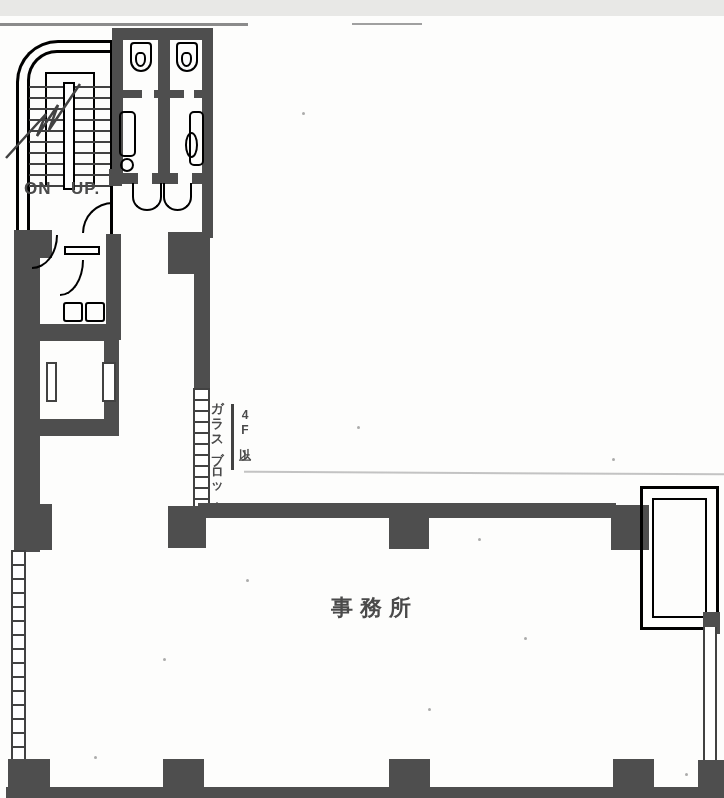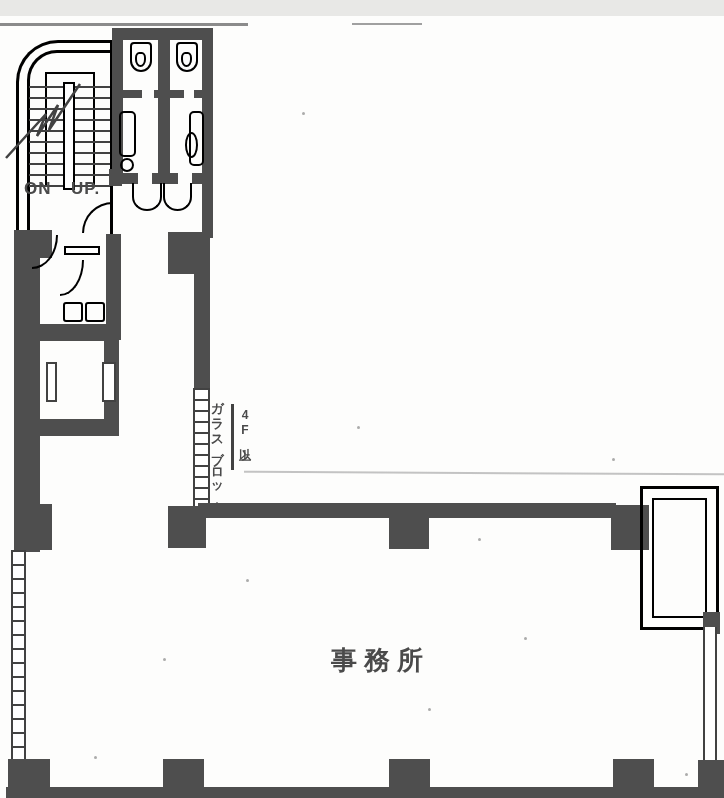--- a/index.html
+++ b/index.html
@@ -105,21 +105,21 @@
               background-image:repeating-linear-gradient(to bottom,var(--line,#424242) 0 2px,transparent 2px 14px);"></div>
   <div class="a" style="left:703px;top:611px;width:14px;height:136px;background:#fff;border-left:2.5px solid var(--line,#424242);border-right:2.5px solid var(--line,#424242);"></div>
   <div class="a w" style="left:698px;top:744px;width:26px;height:46px;"></div>
 
   <div class="a w" style="left:6px;top:771px;width:714px;height:18px;"></div>
   <div class="a w" style="left:8px;top:743px;width:42px;height:46px;"></div>
   <div class="a w" style="left:163px;top:743px;width:41px;height:46px;"></div>
   <div class="a w" style="left:389px;top:743px;width:41px;height:46px;"></div>
   <div class="a w" style="left:613px;top:743px;width:41px;height:46px;"></div>
 
-  <div class="a txt" style="left:331px;top:627px;font-size:26px;font-weight:bold;letter-spacing:7px;">事務所</div>
+  <div class="a txt" style="left:331px;top:577px;font-size:22px;font-weight:bold;letter-spacing:7px;">事務所</div>
 
   <div class="a dot" style="left:302px;top:96px;"></div>
   <div class="a dot" style="left:478px;top:522px;"></div>
   <div class="a dot" style="left:163px;top:642px;"></div>
   <div class="a dot" style="left:428px;top:692px;"></div>
   <div class="a dot" style="left:612px;top:442px;"></div>
   <div class="a dot" style="left:246px;top:563px;"></div>
   <div class="a dot" style="left:94px;top:740px;"></div>
   <div class="a dot" style="left:685px;top:757px;"></div>
   <div class="a dot" style="left:524px;top:621px;"></div>

